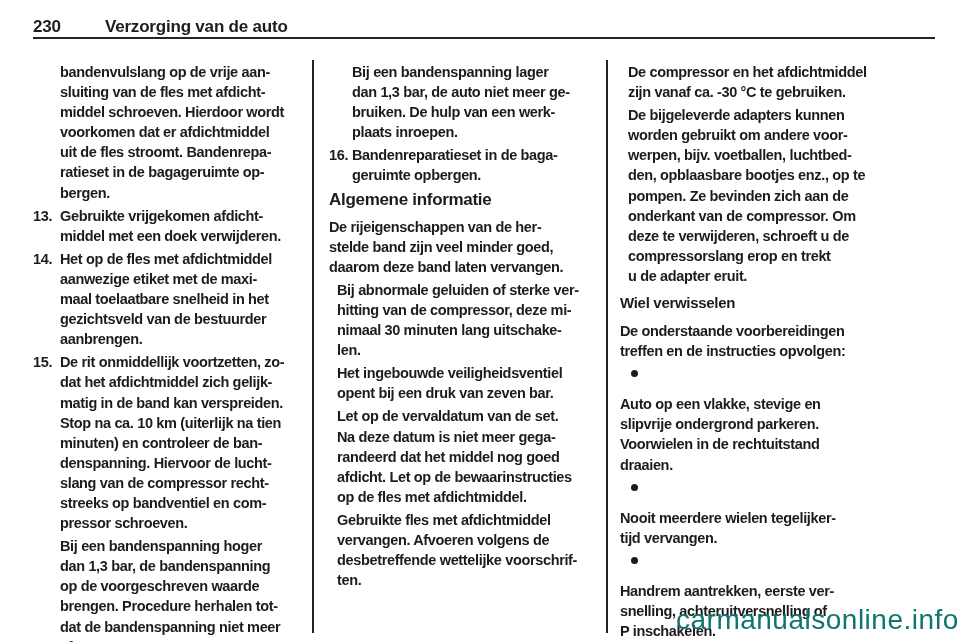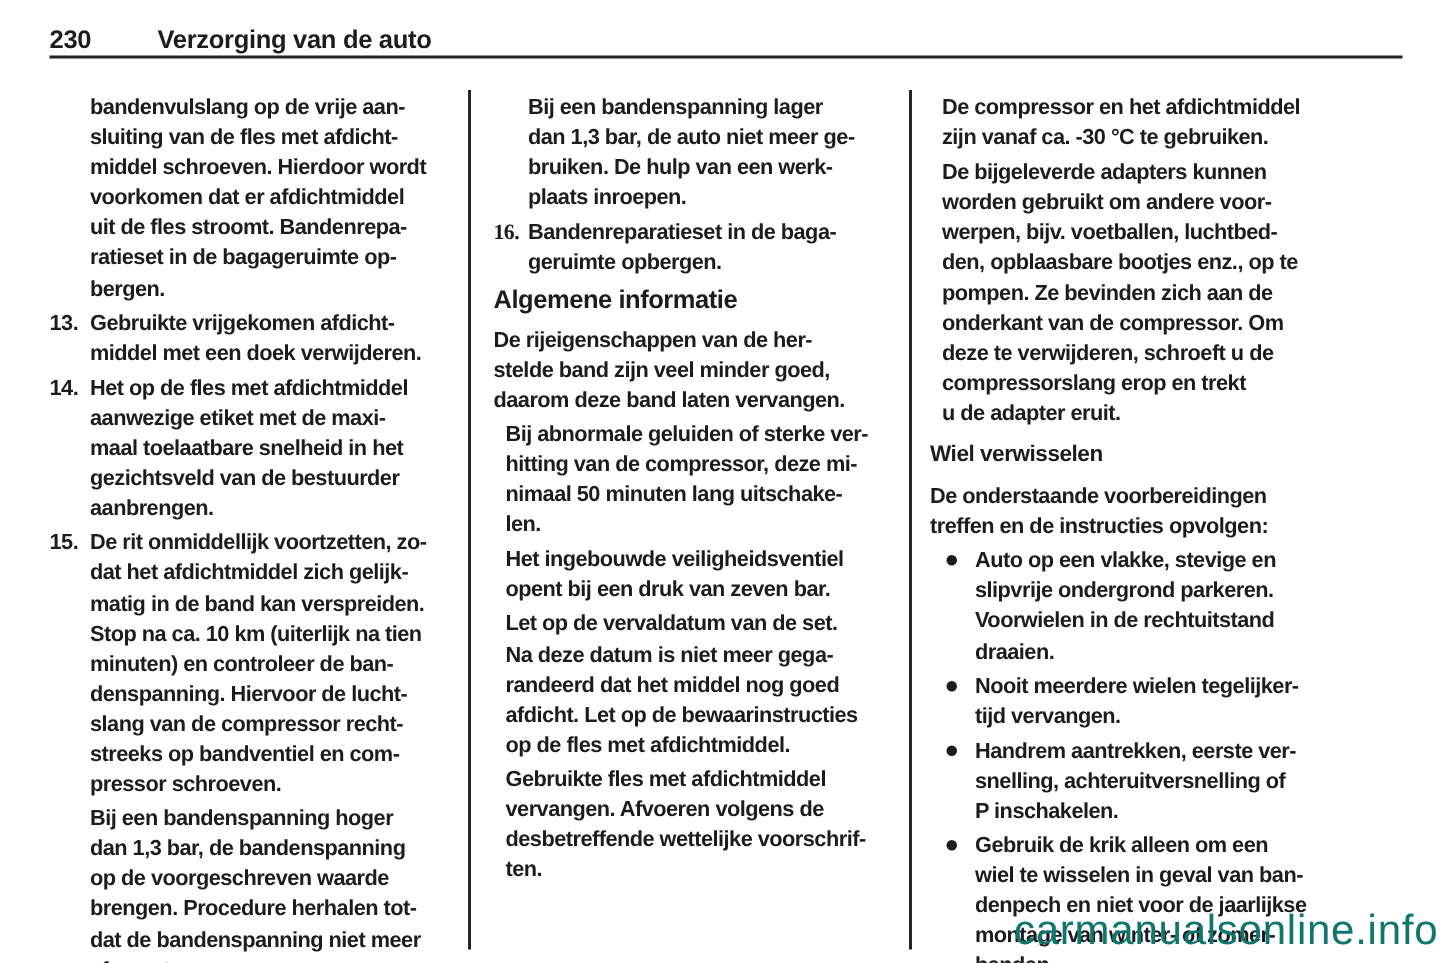--- a/index.html
+++ b/index.html
@@ -37,36 +37,36 @@
   .b{
     font-size:14.5px;line-height:20.1px;font-weight:700;
     letter-spacing:-0.35px;white-space:pre;
   }
   .para{margin:0 0 3px 0;}
   .cont1{margin-left:27px;}
   .cont2{margin-left:23px;}
   .ind{margin-left:8px;}
   .item{display:flex;margin:0 0 3px 0;}
   .item .num{flex:0 0 27px;}
-  .col2 .item .num{flex:0 0 23px;font-family:Liberation Serif, serif;}
+  .col2 .item .num{flex:0 0 23px;}
   .item .body{flex:1 1 auto;}
   .sub2{margin-top:3px;}
   h2{margin:0;}
   .h-mid{
     font-size:17px;font-weight:700;letter-spacing:-0.3px;
     margin:4px 0 7px 0;line-height:20px;
   }
   .h-big{
     font-size:15px;font-weight:700;letter-spacing:-0.3px;
     margin:5px 0 7px 0;line-height:23px;
   }
   .caution{margin:0 0 3px 0;}
   .caution .cap{display:block;}
   
-  .bullet{display:flex;margin:0 0 3px 0;}
+  .bullet{display:flex;margin:0 0 3px 0;flex-direction:column;}
   .bullet .dotcell{flex:0 0 30px;padding-left:11px;box-sizing:border-box;}
   .bullet .dot{
     display:block;width:7px;height:7px;border-radius:50%;
     background:#1c1c1e;margin-top:6px;
   }
   .bullet .bt{flex:1 1 auto;}
   
   .watermark{
     position:absolute;left:676px;top:604px;
     font-size:28px;font-weight:400;color:#0f766e;
@@ -139,21 +139,21 @@
 geruimte opbergen.</div>
     </div>
     <h2 class="h-mid">Algemene informatie</h2>
     <div class="caution ind">
       <div class="b">De rijeigenschappen van de her-
 stelde band zijn veel minder goed,
 daarom deze band laten vervangen.</div>
     </div>
     <div class="b para ind">Bij abnormale geluiden of sterke ver-
 hitting van de compressor, deze mi-
-nimaal 50 minuten lang uitschake-
+nimaal 30 minuten lang uitschake-
 len.</div>
     <div class="b para ind">Het ingebouwde veiligheidsventiel
 opent bij een druk van zeven bar.</div>
     <div class="b para ind">Let op de vervaldatum van de set.
 Na deze datum is niet meer gega-
 randeerd dat het middel nog goed
 afdicht. Let op de bewaarinstructies
 op de fles met afdichtmiddel.</div>
     <div class="b para ind">Gebruikte fles met afdichtmiddel
 vervangen. Afvoeren volgens de

